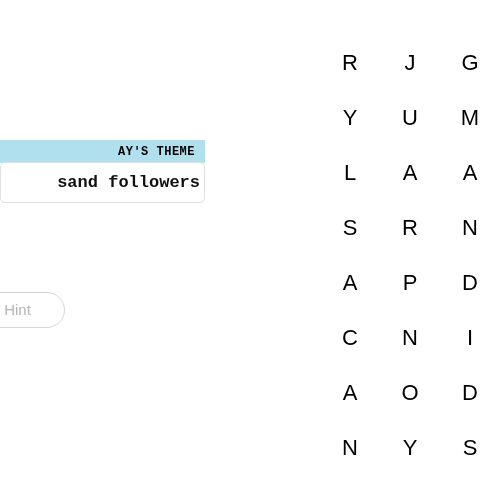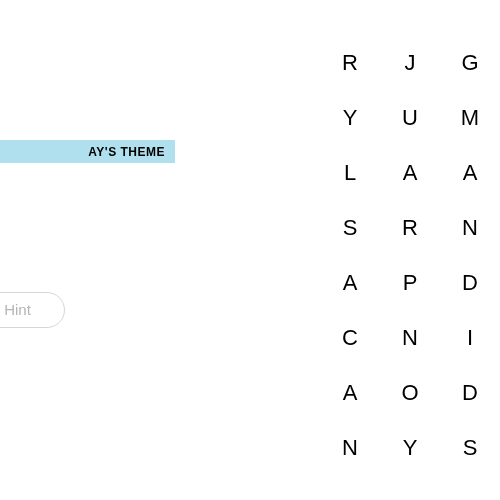--- a/index.html
+++ b/index.html
@@ -1,32 +1,33 @@
 <!DOCTYPE html>
 <html><head>
 <meta charset="utf-8">
 <style>
   * { box-sizing: border-box; margin: 0; padding: 0; }
   html, body { width: 500px; height: 500px; overflow: hidden; background: #fff; font-family: -apple-system, BlinkMacSystemFont, "Segoe UI", Helvetica, Arial, sans-serif; }
   .container { position: relative; width: 500px; height: 500px; }
-  .theme-panel { position: absolute; left: 0; top: 140px; width: 175px; }
+  .theme-panel { position: absolute; left: 0; top: 140px; width: 205px; font-family: Liberation Mono, monospace; }
   .theme-header { background: #b0e0ed; padding: 5px 10px 4px 0; font-size: 12px; font-weight: 700; letter-spacing: .5px; color: #000; text-align: right; }
   .theme-card { background: #fff; border: 1px solid #e0e0e0; border-radius: 5px; padding: 10px 4px 10px 0; font-size: 17px; font-weight: 700; color: #111; text-align: right; margin-top: -1px; }
   .status-text { position: absolute; left: 0; top: 235px; font-size: 17px; color: #222; }
   .hint-btn { position: absolute; left: -30px; top: 292px; width: 95px; height: 36px; border: 1.5px solid #d6d6d6; border-radius: 999px; background: #fff; color: #b5b5b5; font-size: 15px; font-weight: 500; text-align: center; line-height: 33px; cursor: pointer; }
   .grid { position: absolute; left: 320px; top: 35px; display: grid; grid-template-columns: repeat(3, 60px); grid-auto-rows: 55px; }
   .cell { display: flex; align-items: center; justify-content: center; font-size: 22px; font-weight: 500; color: #000; font-family: "Helvetica Neue", Helvetica, Arial, sans-serif; }
 </style>
 </head>
 <body>
 
 <div class="container">
 
   <div class="theme-panel">
     <div class="theme-header">AY'S THEME</div>
+    <div class="theme-card">sand followers</div>
   </div>
 
 
   <div class="hint-btn">Hint</div>
 
   <div class="grid">
     <div class="cell">R</div>
     <div class="cell">J</div>
     <div class="cell">G</div>
     <div class="cell">Y</div>

